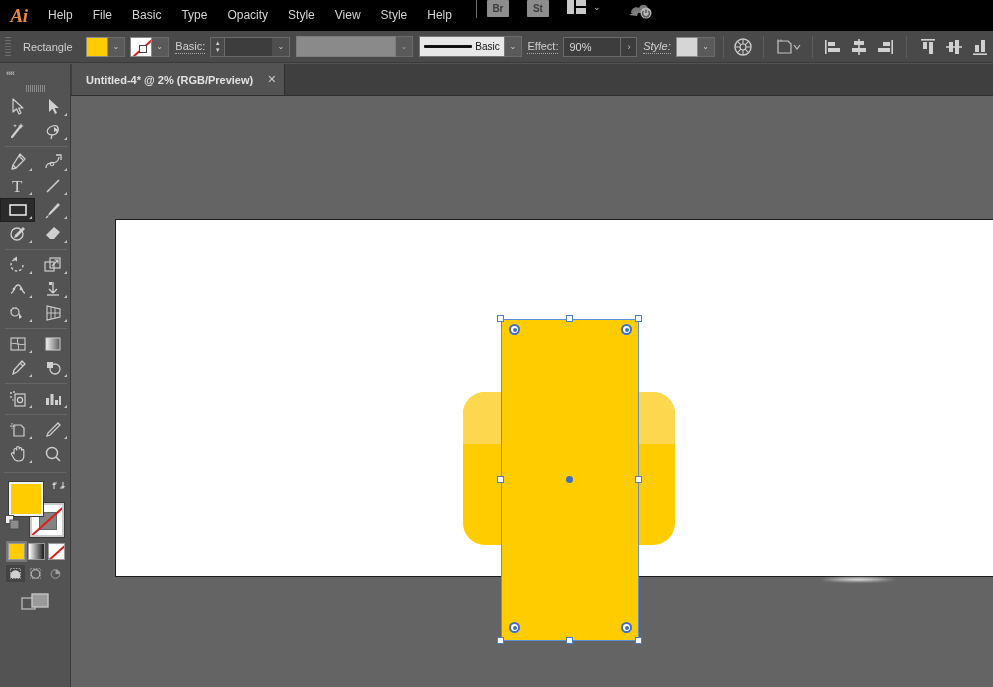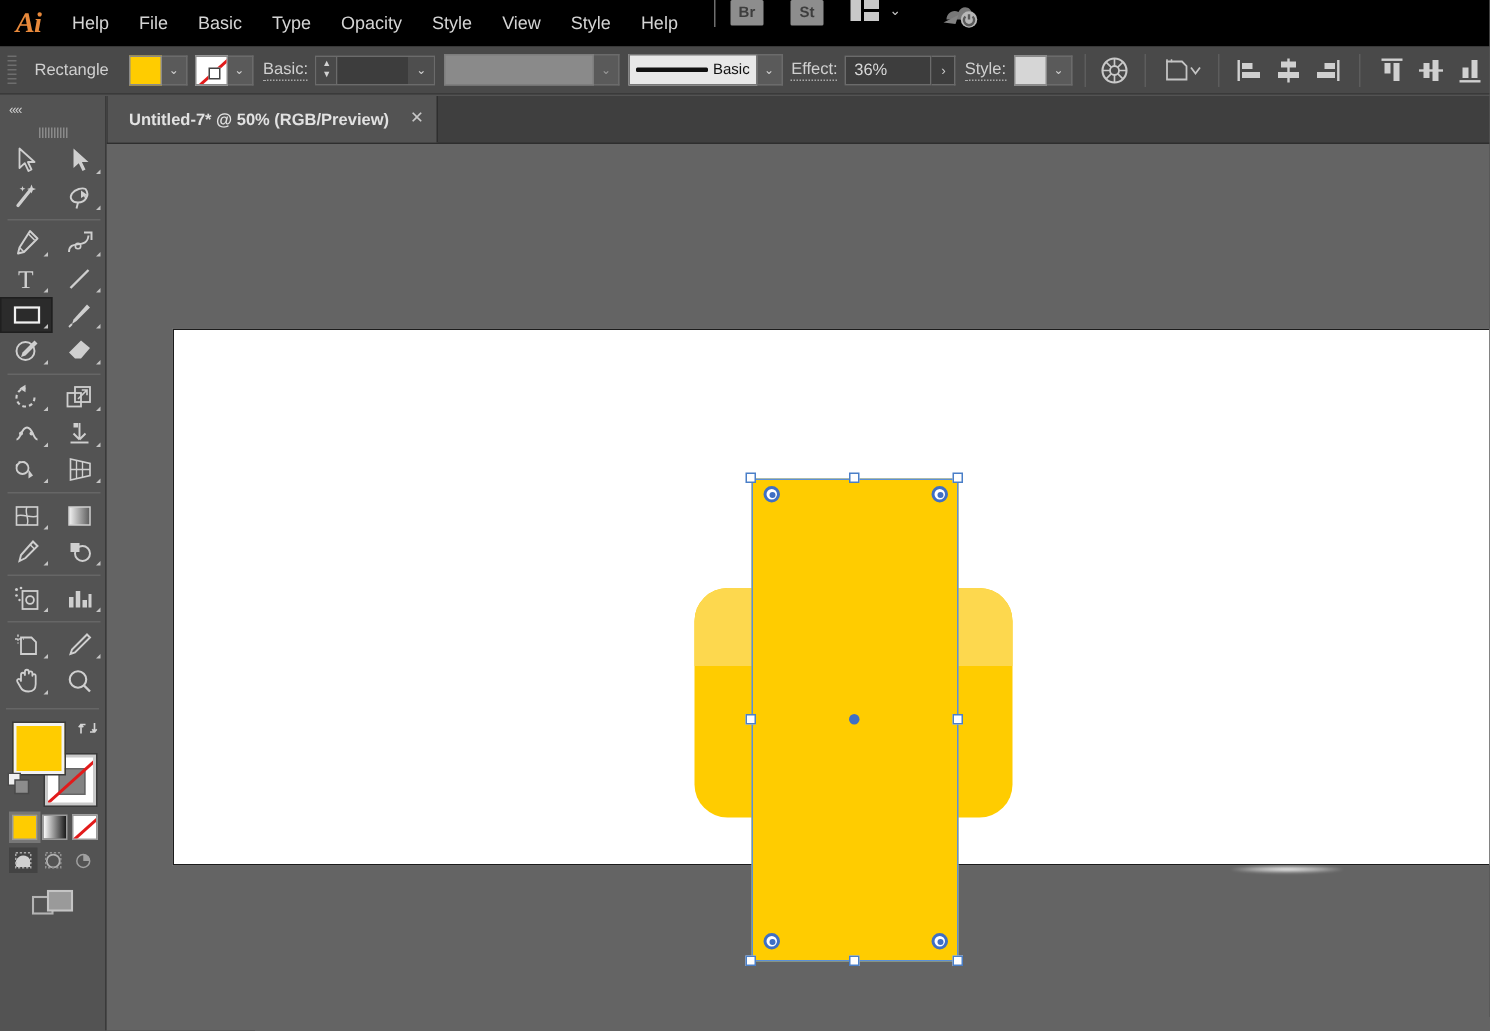--- a/index.html
+++ b/index.html
@@ -114,21 +114,21 @@
     display: flex; align-items: center; padding: 0 4px; justify-content: space-between;
   }
   .brush-line { width: 48px; height: 3px; background: #111; border-radius:1px;}
   .brush-txt { font-size: 10px; color: #111; }
 
   .opacity-label { font-size: 11px; color: #d0d0d0; margin-right: 5px; border-bottom:1px dotted #aaa; padding-bottom:1px;}
   .op-field { width: 58px; height: 20px; background:#3d3d3d; border:1px solid #6b6b6b;
     display:flex;align-items:center; padding-left:5px; font-size:11px; color:#d8d8d8;}
   .op-arrow { width: 16px; height:20px; background:#3d3d3d; border:1px solid #6b6b6b; border-left:none;
     display:flex;align-items:center;justify-content:center;color:#c9c9c9;font-size:9px;}
-  .style-label { font-size: 11px; color:#d0d0d0; margin-right:5px; border-bottom:1px dotted #aaa; padding-bottom:1px;}
+  .style-label { font-size: 11px; color:#d0d0d0; margin-right:5px; border-bottom:1px dotted #aaa; padding-bottom:1px;font-style:italic;}
   .style-sw { width:22px;height:20px;background:#d6d6d6;border:1px solid #8a8a8a;}
 
   .cb-icon { width: 22px; height: 22px; display:flex;align-items:center;justify-content:center; margin:0 3px;}
   .align-ico { width: 18px; height: 18px; margin: 0 4px; position: relative; }
 
   
   .tabbar {
     position: absolute; left: 0; top: 64px; width: 993px; height: 32px;
     background: #3f3f3f; border-bottom: 1px solid #2e2e2e;
   }
@@ -329,21 +329,21 @@
     <div style="display:flex">
       <div class="brush-field">
         <span class="brush-line"></span>
         <span class="brush-txt">Basic</span>
       </div>
       <div class="dd-btn" style="height:21px">⌄</div>
     </div>
     <div style="width:10px"></div>
     <div class="opacity-label">Effect:</div>
     <div style="display:flex">
-      <div class="op-field">36%</div>
+      <div class="op-field">90%</div>
       <div class="op-arrow">›</div>
     </div>
     <div style="width:10px"></div>
     <div class="style-label">Style:</div>
     <div style="display:flex">
       <div class="style-sw"></div>
       <div class="dd-btn">⌄</div>
     </div>
     <div class="cb-sep"></div>
     <div class="cb-icon">
@@ -402,21 +402,21 @@
       <svg width="18" height="18" viewBox="0 0 18 18">
           <rect x="2" y="15.4" width="14" height="1.6" fill="#d0d0d0"></rect>
           <rect x="4" y="7" width="4" height="7" fill="#d0d0d0"></rect>
           <rect x="10" y="2" width="4" height="12" fill="#d0d0d0"></rect>
         </svg>
     </div>
   </div>
 
   <div class="tabbar">
     <div class="doctab">
-      <span class="doctab-title">Untitled-7* @ 50% (RGB/Preview)</span>
+      <span class="doctab-title">Untitled-4* @ 2% (RGB/Preview)</span>
       <span class="doctab-close">✕</span>
     </div>
   </div>
 
   <div class="canvas">
     <div class="artboard"></div>
     <div class="art-shadow"></div>
 
     <div class="obj-rounded"></div>
     <div class="obj-rounded-top"></div>

